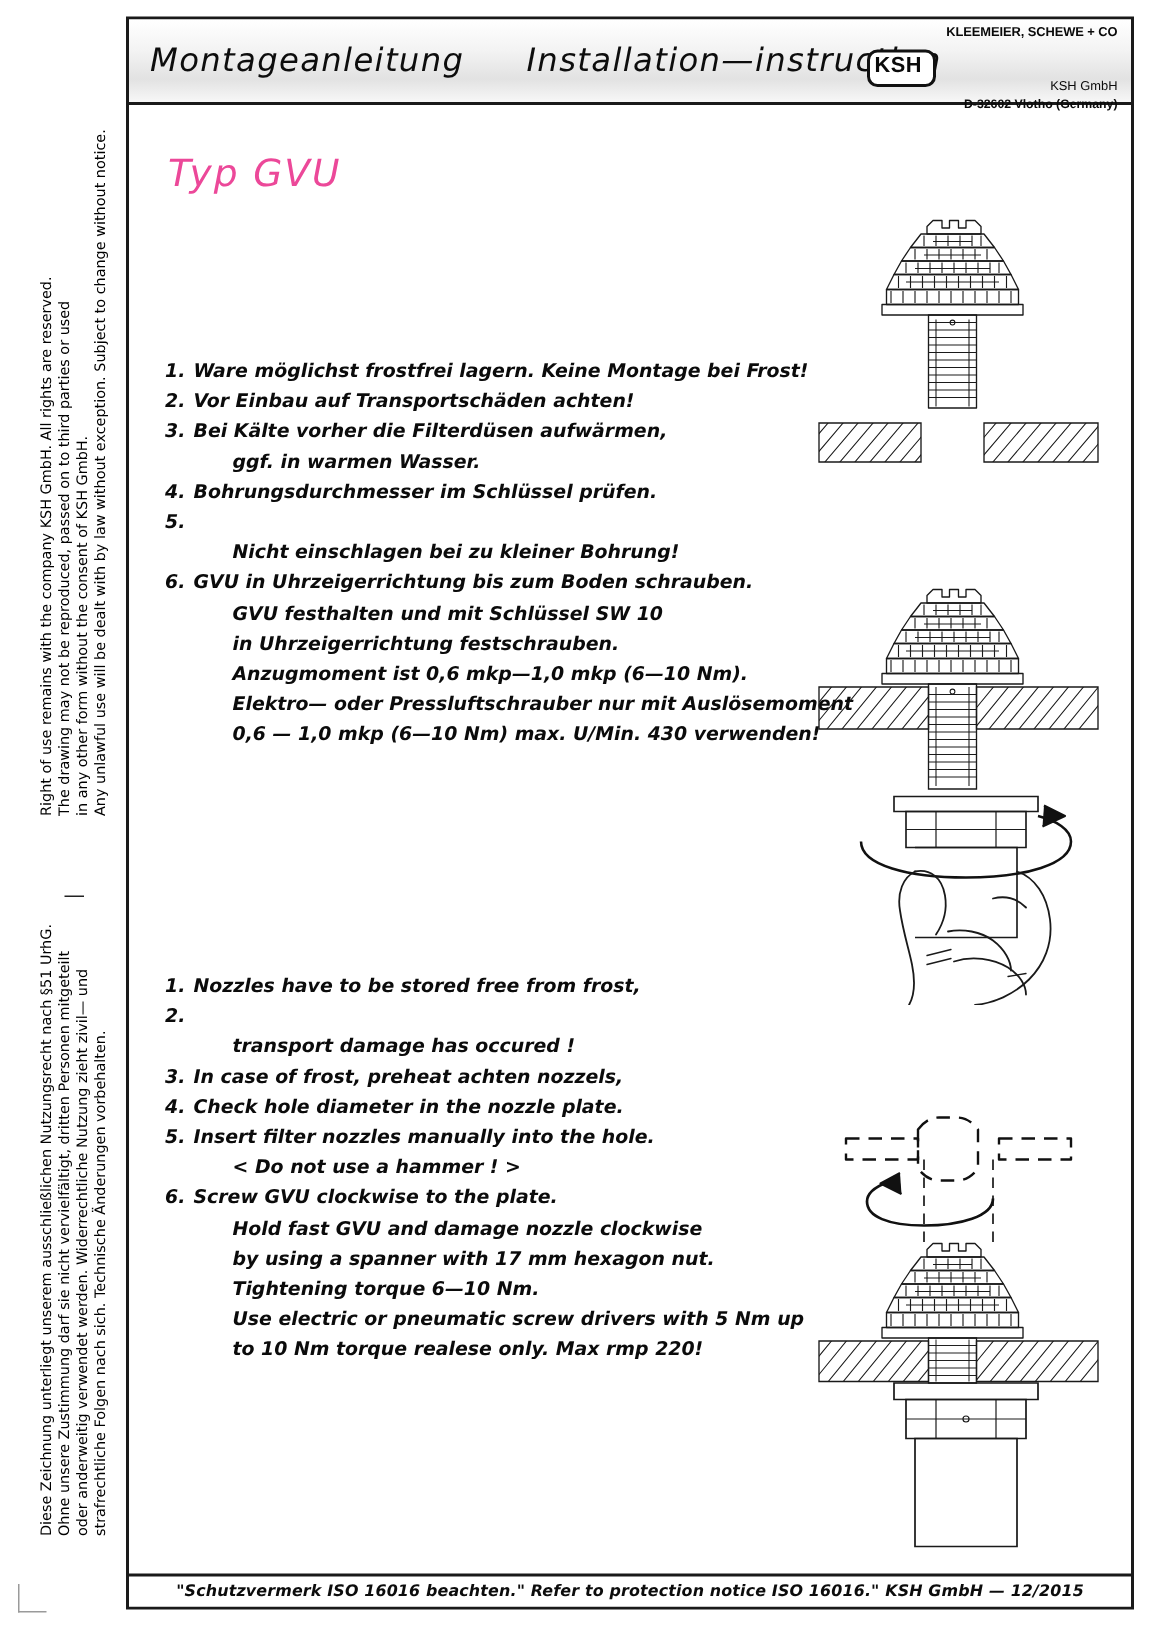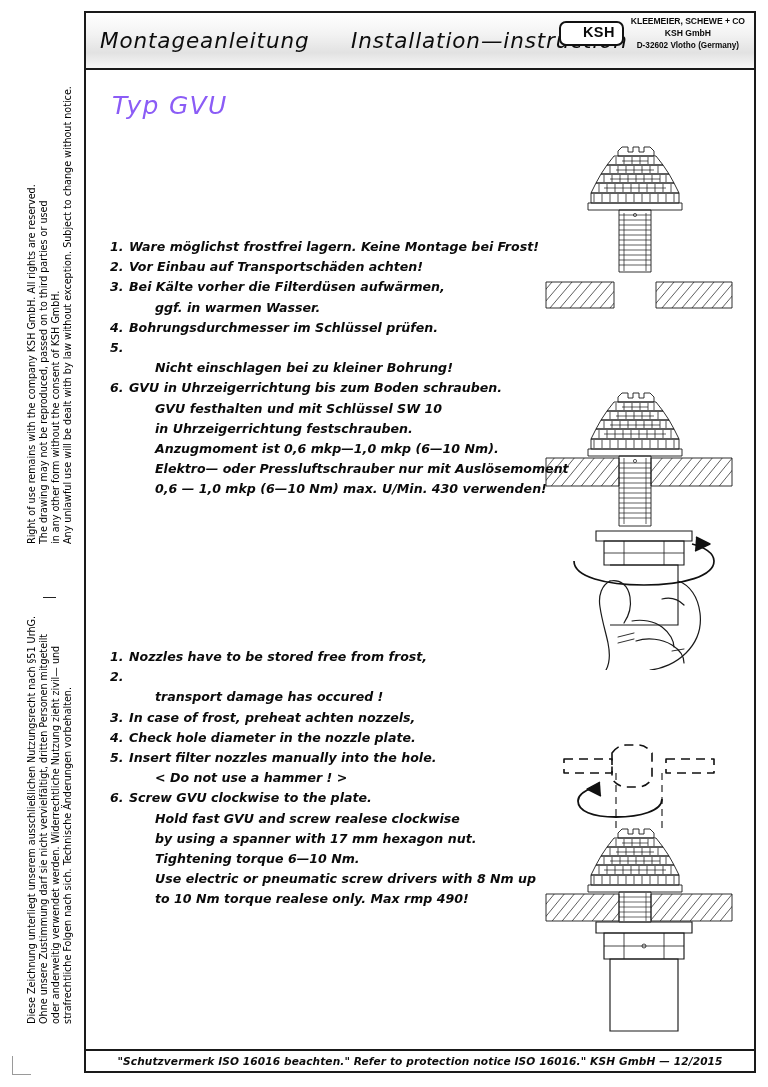--- a/index.html
+++ b/index.html
@@ -65,49 +65,49 @@
     position: absolute;
     right: 5px;
     top: 3px;
     display: flex;
     align-items: center;
     gap: 7px;
   }
   .ksh-badge {
     border: 2.3px solid #111;
     border-radius: 7px;
-    padding: 2px 7px 3px 22px;
+    padding: 2px 7px 3px 3px;
     font-size: 14.5px;
     font-weight: bold;
     letter-spacing: 0.4px;
     color: #0a0a0a;
     background: #fff;
     line-height: 1.05;
     font-family: "Liberation Sans", sans-serif;
   }
   .company-lines {
     font-family: "Liberation Sans", sans-serif;
     color: #0a0a0a;
-    text-align: center;
+    text-align: right;
     line-height: 1.38;
     padding-right: 4px;
   }
   .company-lines .c1 { font-size: 8.6px; font-weight: bold; letter-spacing: -0.05px; }
-  .company-lines .c2 { font-size: 8.6px; font-weight: bold; }
+  .company-lines .c2 { font-size: 8.6px; font-weight: normal; margin-top: 24px; }
   .company-lines .c3 { font-size: 8.2px; font-weight: bold; }
 
   
   .type-title {
     position: absolute;
     left: 26px;
-    top: 78px;
+    top: 88px;
     font-style: italic;
     font-size: 25px;
     letter-spacing: 1.3px;
-    color: #8b5cf6;
+    color: #ec4899;
     font-family: "DejaVu Sans", sans-serif;
   }
 
   
   .instr-block {
     position: absolute;
     left: 24px;
     font-style: italic;
     font-weight: bold;
     color: #0b0b0b;
@@ -312,37 +312,37 @@
       <div class="instr-line cont cont-in">
         <span class="instr-num"></span>
         <span class="instr-text">&lt;  Do  not  use  a  hammer !  &gt;</span>
       </div>
       <div class="instr-line">
         <span class="instr-num">6.</span>
         <span class="instr-text">Screw  GVU  clockwise  to  the  plate.</span>
       </div>
       <div class="instr-line cont cont-in">
         <span class="instr-num"></span>
-        <span class="instr-text">Hold  fast  GVU  and  screw   realese  clockwise</span>
+        <span class="instr-text">Hold  fast  GVU  and  damage   nozzle  clockwise</span>
       </div>
       <div class="instr-line cont cont-in">
         <span class="instr-num"></span>
         <span class="instr-text">by  using  a  spanner  with  17  mm  hexagon  nut.</span>
       </div>
       <div class="instr-line cont cont-in">
         <span class="instr-num"></span>
         <span class="instr-text">Tightening  torque  6—10  Nm.</span>
       </div>
       <div class="instr-line cont cont-in">
         <span class="instr-num"></span>
-        <span class="instr-text">Use  electric  or  pneumatic  screw  drivers  with  8  Nm  up</span>
-      </div>
-      <div class="instr-line cont cont-in">
-        <span class="instr-num"></span>
-        <span class="instr-text">to  10  Nm  torque  realese  only.  Max  rmp  490!</span>
+        <span class="instr-text">Use  electric  or  pneumatic  screw  drivers  with  5  Nm  up</span>
+      </div>
+      <div class="instr-line cont cont-in">
+        <span class="instr-num"></span>
+        <span class="instr-text">to  10  Nm  torque  realese  only.  Max  rmp  220!</span>
       </div>
     </div>
 
   <div class="drawing" id="drawing-top">
     <svg width="200" height="190" viewBox="0 0 200 190">
       <g fill="none" stroke="#1a1a1a" stroke-width="0.9" stroke-linejoin="round">
 
         <path d="M74,16 l4,-4 h6 v5 h5 v-5 h6 v5 h5 v-5 h6 l4,4 v5 h-36 z"></path>
 
         <path d="M70,21 h42 l7,9 h-56 z"></path>

